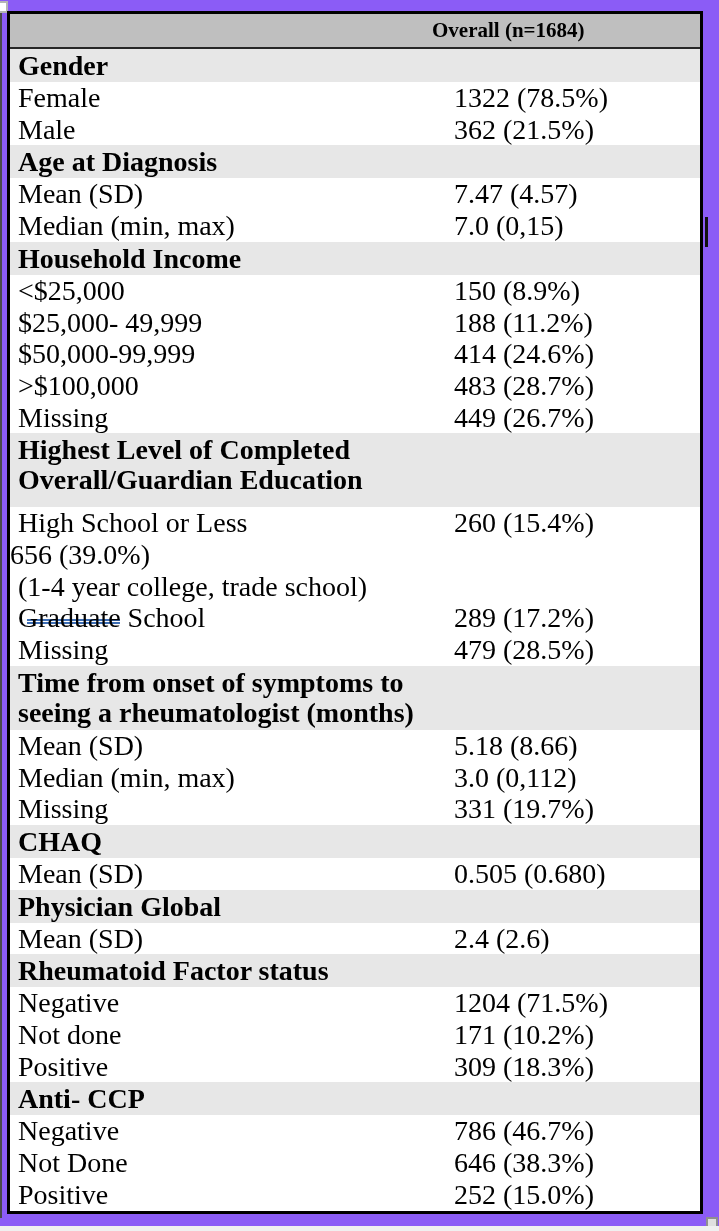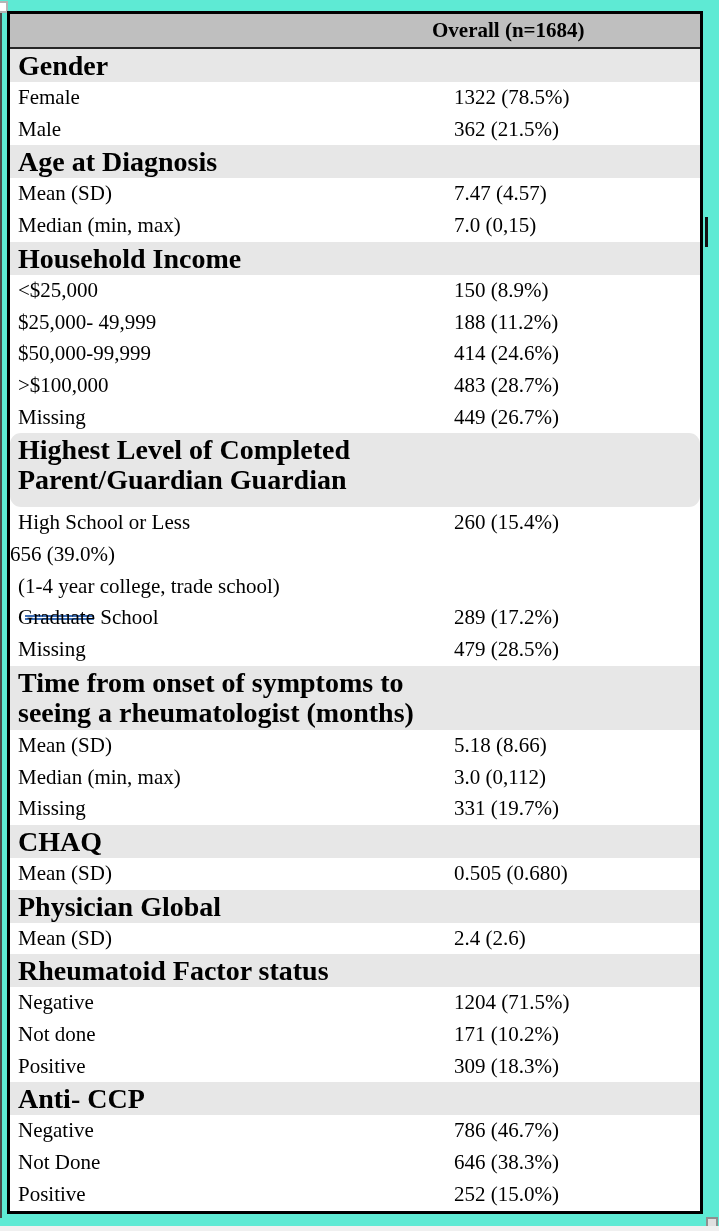--- a/index.html
+++ b/index.html
@@ -3,21 +3,21 @@
 <meta charset="utf-8">
 <style>
   html,body{margin:0;padding:0;}
   body{
     font-family:"Liberation Serif","DejaVu Serif",serif;
     background:#ffffff;
   }
   .page{
     position:relative;
     width:719px;height:1231px;
-    background:#5eead4;
+    background:#8b5cf6;
     overflow:hidden;
   }
   
   .anchor-square{
     position:absolute;left:-4px;top:1px;width:12px;height:12px;
     border:2px solid #b5b5b5;background:#ffffff;box-sizing:border-box;
   }
   .left-edge-line{
     position:absolute;left:0;top:13px;width:2px;height:1205px;
     background:#4a4a4a;
@@ -53,24 +53,24 @@
   .hcell-label{flex:0 0 444px;box-sizing:border-box;padding-left:8px;}
   .hcell-value{flex:1;margin-left:-22px;}
   .band{
     background:#e7e7e7;
     font-weight:bold;
     font-size:28px;
     line-height:33px;
     padding-left:8px;
   }
   .band.multi{line-height:30px;padding-top:2px;padding-bottom:2px;}
-  .band.tall{padding-bottom:12px;border-radius:11px;}
+  .band.tall{padding-bottom:12px;}
   .row{
     display:flex;
-    font-size:21px;
+    font-size:28px;
     line-height:31.7px;
     background:#ffffff;
   }
   .cell-label{flex:0 0 444px;box-sizing:border-box;padding-left:8px;}
   .cell-value{flex:1;}
   .grammar-underline{
     border-bottom:5px double #3d6eb5;
     padding-bottom:17px;
   }
 </style>
@@ -128,21 +128,21 @@
         <div class="row">
           <div class="cell-label">&gt;$100,000</div>
           <div class="cell-value">483 (28.7%)</div>
         </div>
         <div class="row">
           <div class="cell-label">Missing</div>
           <div class="cell-value">449 (26.7%)</div>
         </div>
         <div class="band multi tall">
           <div>Highest Level of Completed</div>
-          <div>Parent/Guardian Guardian</div>
+          <div>Overall/Guardian Education</div>
         </div>
         <div class="row">
           <div class="cell-label">High School or Less</div>
           <div class="cell-value">260 (15.4%)</div>
         </div>
         <div class="row">
           <div class="cell-value">656 (39.0%)</div>
         </div>
         <div class="row">
           <div class="cell-label"><span>(</span><span class="grammar-underline">1-4 year</span><span> college, trade school)</span></div>

